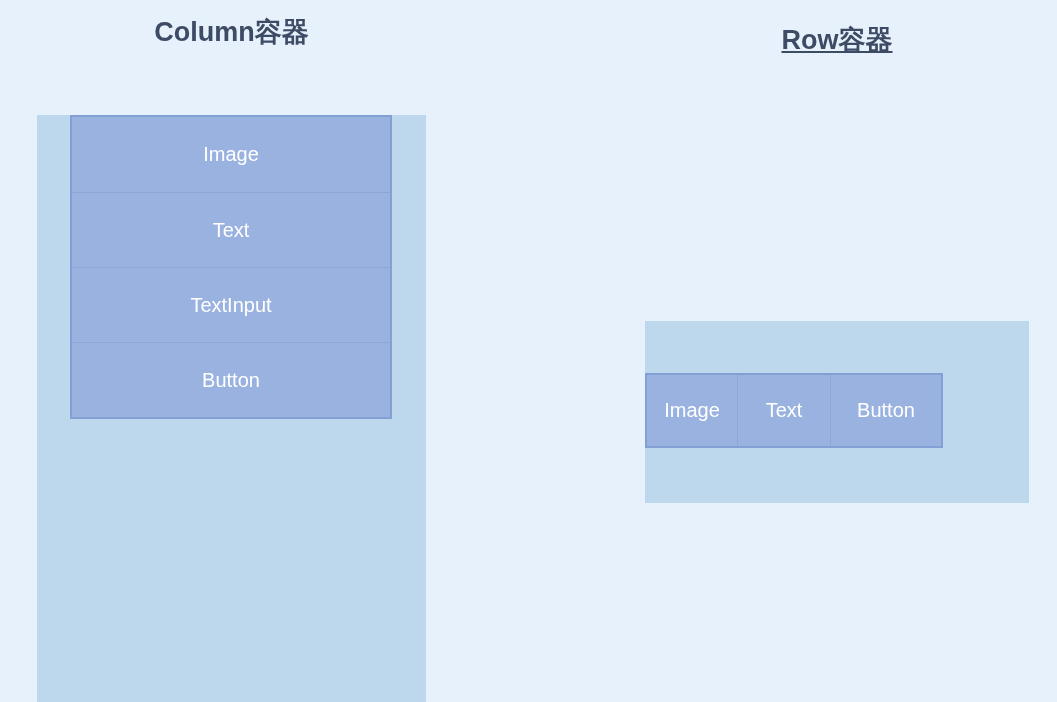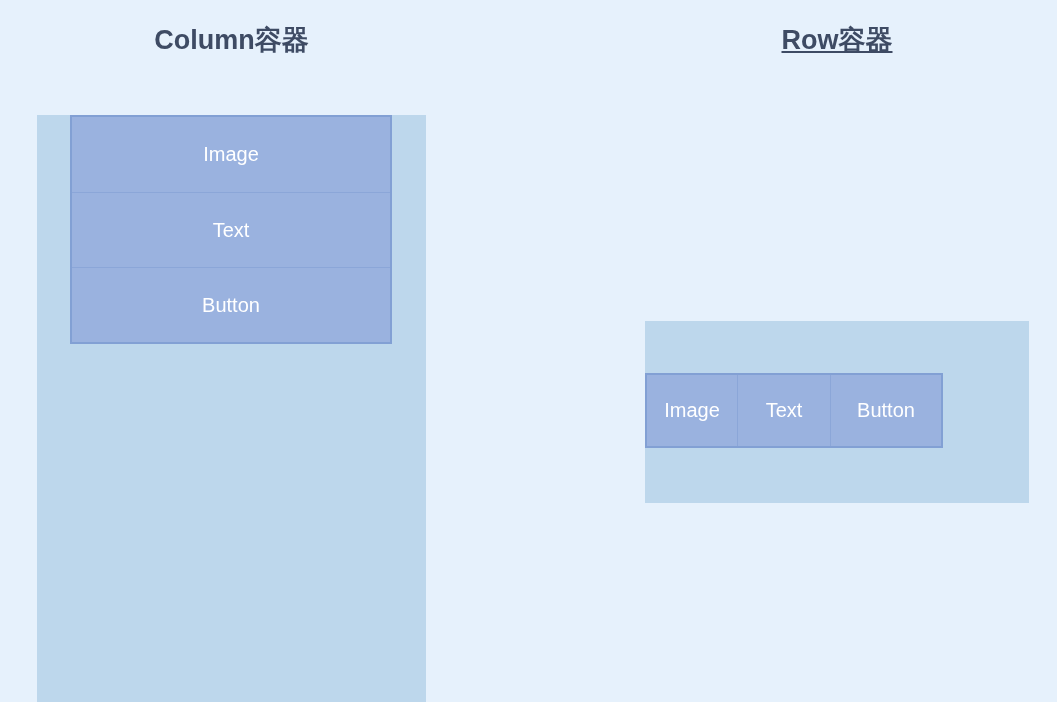--- a/index.html
+++ b/index.html
@@ -21,21 +21,21 @@
     overflow:hidden;
   }
   .section-title{
     position:absolute;
     text-align:center;
     font-size:27px;
     font-weight:bold;
     color:var(--title-color);
     line-height:32px;
   }
-  .title-column{left:37px;top:24px;width:389px;}
+  .title-column{left:37px;top:16px;width:389px;}
   .title-row{left:645px;top:24px;width:384px;text-decoration:underline;}
   .container{
     position:absolute;
     background:var(--container-bg);
     margin-top:35px;
   }
   .container-column{left:37px;top:80px;width:389px;height:599px;}
   .container-row{left:645px;top:286px;width:384px;height:182px;}
   .stack-column{
     position:absolute;
@@ -78,20 +78,21 @@
 </style>
 </head>
 <body>
 
 <div class="section-title title-column">Column容器</div>
 
 <div class="container container-column">
   <div class="stack-column">
     <div class="item">Image</div>
     <div class="item">Text</div>
+    <div class="item">TextInput</div>
     <div class="item">Button</div>
   </div>
 </div>
 
 <div class="section-title title-row">Row容器</div>
 
 <div class="container container-row">
   <div class="group-row">
     <div class="item w-image">Image</div>
     <div class="item w-text">Text</div>

